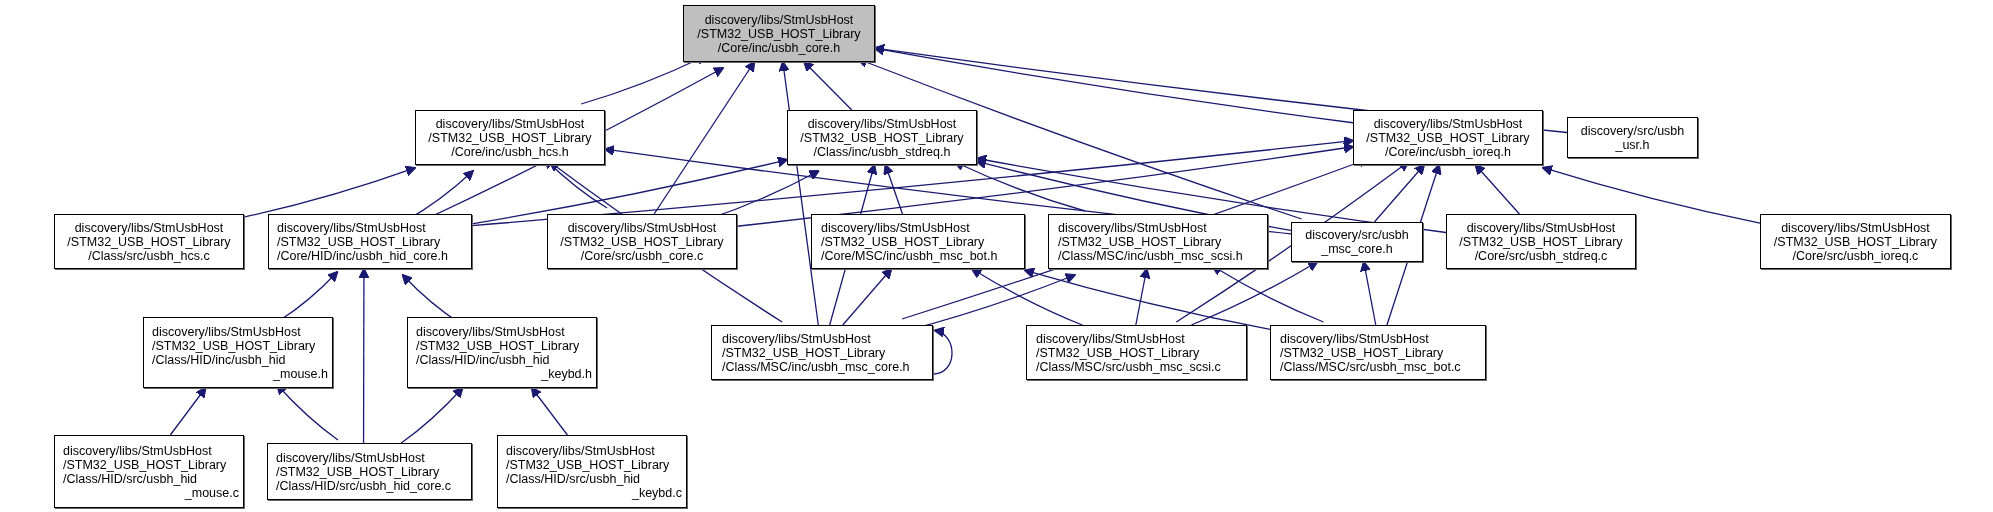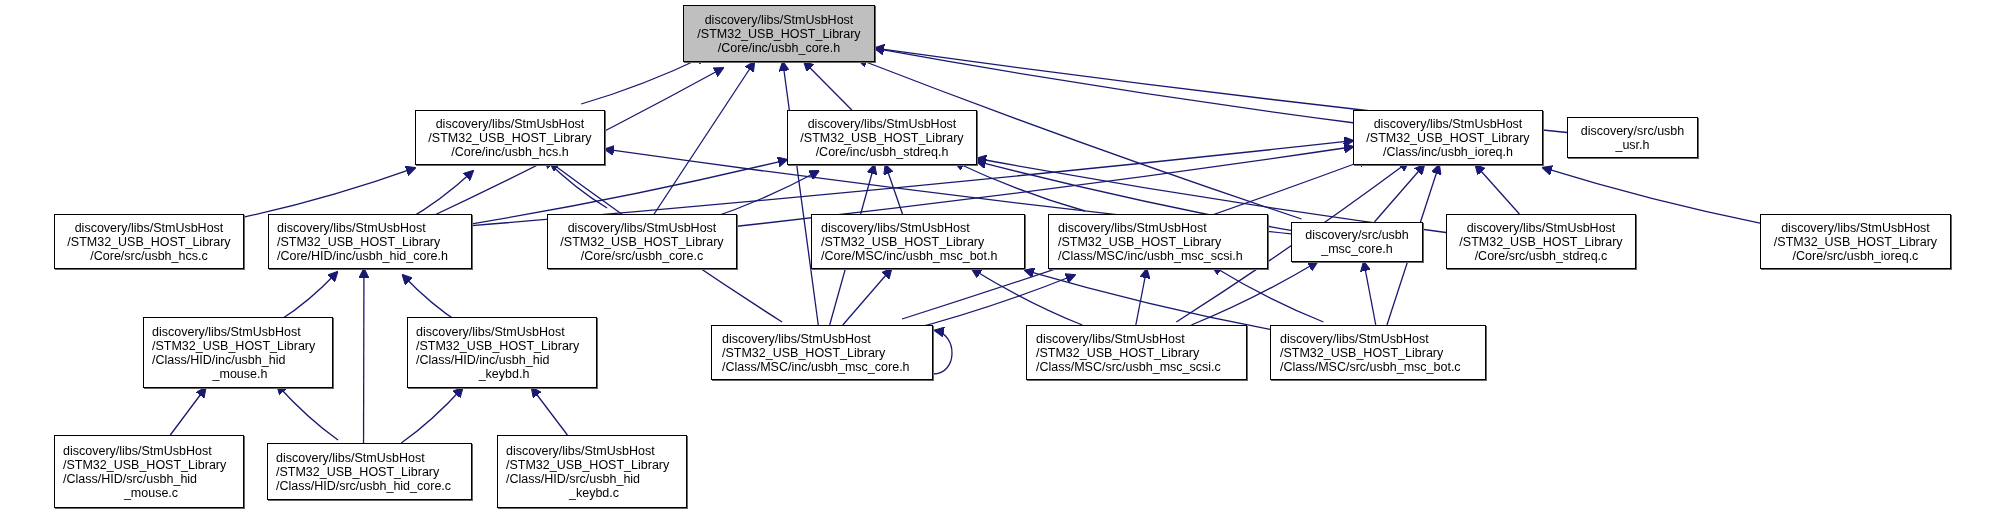--- a/index.html
+++ b/index.html
@@ -8,21 +8,21 @@
   .node {
     position:absolute; box-sizing:border-box; border:1px solid #000; background:#fff;
     font-family:"Liberation Sans", sans-serif; font-size:12.5px; line-height:14px;
     color:#000; display:flex; flex-direction:column; justify-content:center;
     padding:0 4px; cursor:pointer; box-shadow:1px 1px 0 #666;
   }
   .node.root { background:#bfbfbf; }
   .node .ln { display:block; white-space:nowrap; }
   .node.center { text-align:center; }
   .node.left { text-align:left; padding-left:10px; }
-  .node.mixed .ln.c { text-align:center; }
+  .node.mixed .ln.c { text-align:right; }
 </style>
 </head>
 <body>
 
 <div id="canvas">
   <svg id="edges" xmlns="http://www.w3.org/2000/svg">
     <defs>
       <marker id="arrow" viewBox="0 0 10 10" refX="9" refY="5" markerWidth="10" markerHeight="10" orient="auto" markerUnits="userSpaceOnUse">
         <path d="M0,0 L10,5 L0,10 z" fill="#191970" stroke="#191970"></path>
       </marker>
@@ -83,38 +83,38 @@
 
   <div class="node center" id="n-hcs_h" style="left:415px;top:110px;width:190px;height:55px;">
     <span class="ln">discovery/libs/StmUsbHost</span>
     <span class="ln">/STM32_USB_HOST_Library</span>
     <span class="ln">/Core/inc/usbh_hcs.h</span>
   </div>
 
   <div class="node center" id="n-stdreq_h" style="left:787px;top:110px;width:190px;height:55px;">
     <span class="ln">discovery/libs/StmUsbHost</span>
     <span class="ln">/STM32_USB_HOST_Library</span>
-    <span class="ln">/Core/inc/usbh_stdreq.h</span>
+    <span class="ln">/Class/inc/usbh_stdreq.h</span>
   </div>
 
   <div class="node center" id="n-ioreq_h" style="left:1353px;top:110px;width:190px;height:55px;">
     <span class="ln">discovery/libs/StmUsbHost</span>
     <span class="ln">/STM32_USB_HOST_Library</span>
-    <span class="ln">/Class/inc/usbh_ioreq.h</span>
+    <span class="ln">/Core/inc/usbh_ioreq.h</span>
   </div>
 
   <div class="node center" id="n-usr_h" style="left:1567px;top:117px;width:131px;height:41px;">
     <span class="ln">discovery/src/usbh</span>
     <span class="ln">_usr.h</span>
   </div>
 
   <div class="node center" id="n-hcs_c" style="left:54px;top:214px;width:190px;height:55px;">
     <span class="ln">discovery/libs/StmUsbHost</span>
     <span class="ln">/STM32_USB_HOST_Library</span>
-    <span class="ln">/Core/src/usbh_hcs.c</span>
+    <span class="ln">/Class/src/usbh_hcs.c</span>
   </div>
 
   <div class="node left" id="n-hid_core_h" style="left:268px;top:214px;width:204px;height:55px;padding-left:8px;">
     <span class="ln">discovery/libs/StmUsbHost</span>
     <span class="ln">/STM32_USB_HOST_Library</span>
     <span class="ln">/Core/HID/inc/usbh_hid_core.h</span>
   </div>
 
   <div class="node center" id="n-core_c" style="left:547px;top:214px;width:190px;height:55px;">
     <span class="ln">discovery/libs/StmUsbHost</span>

